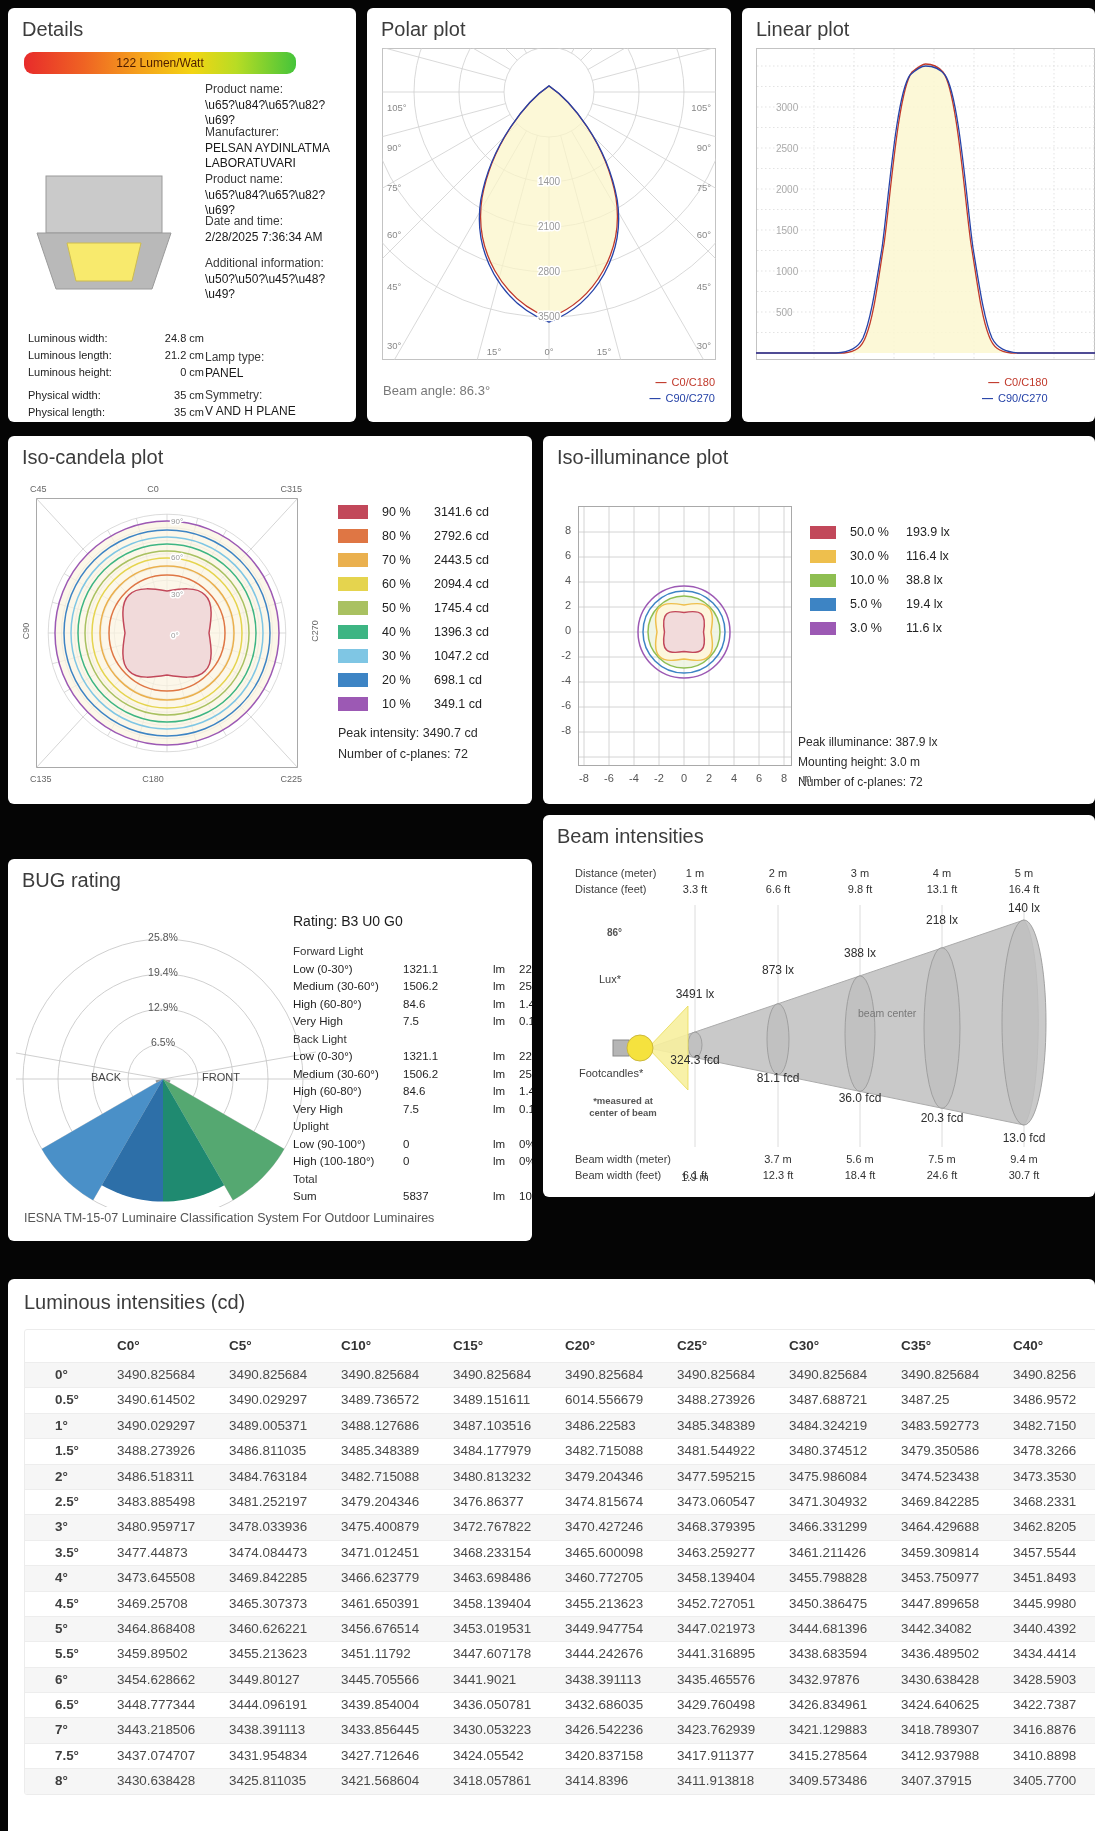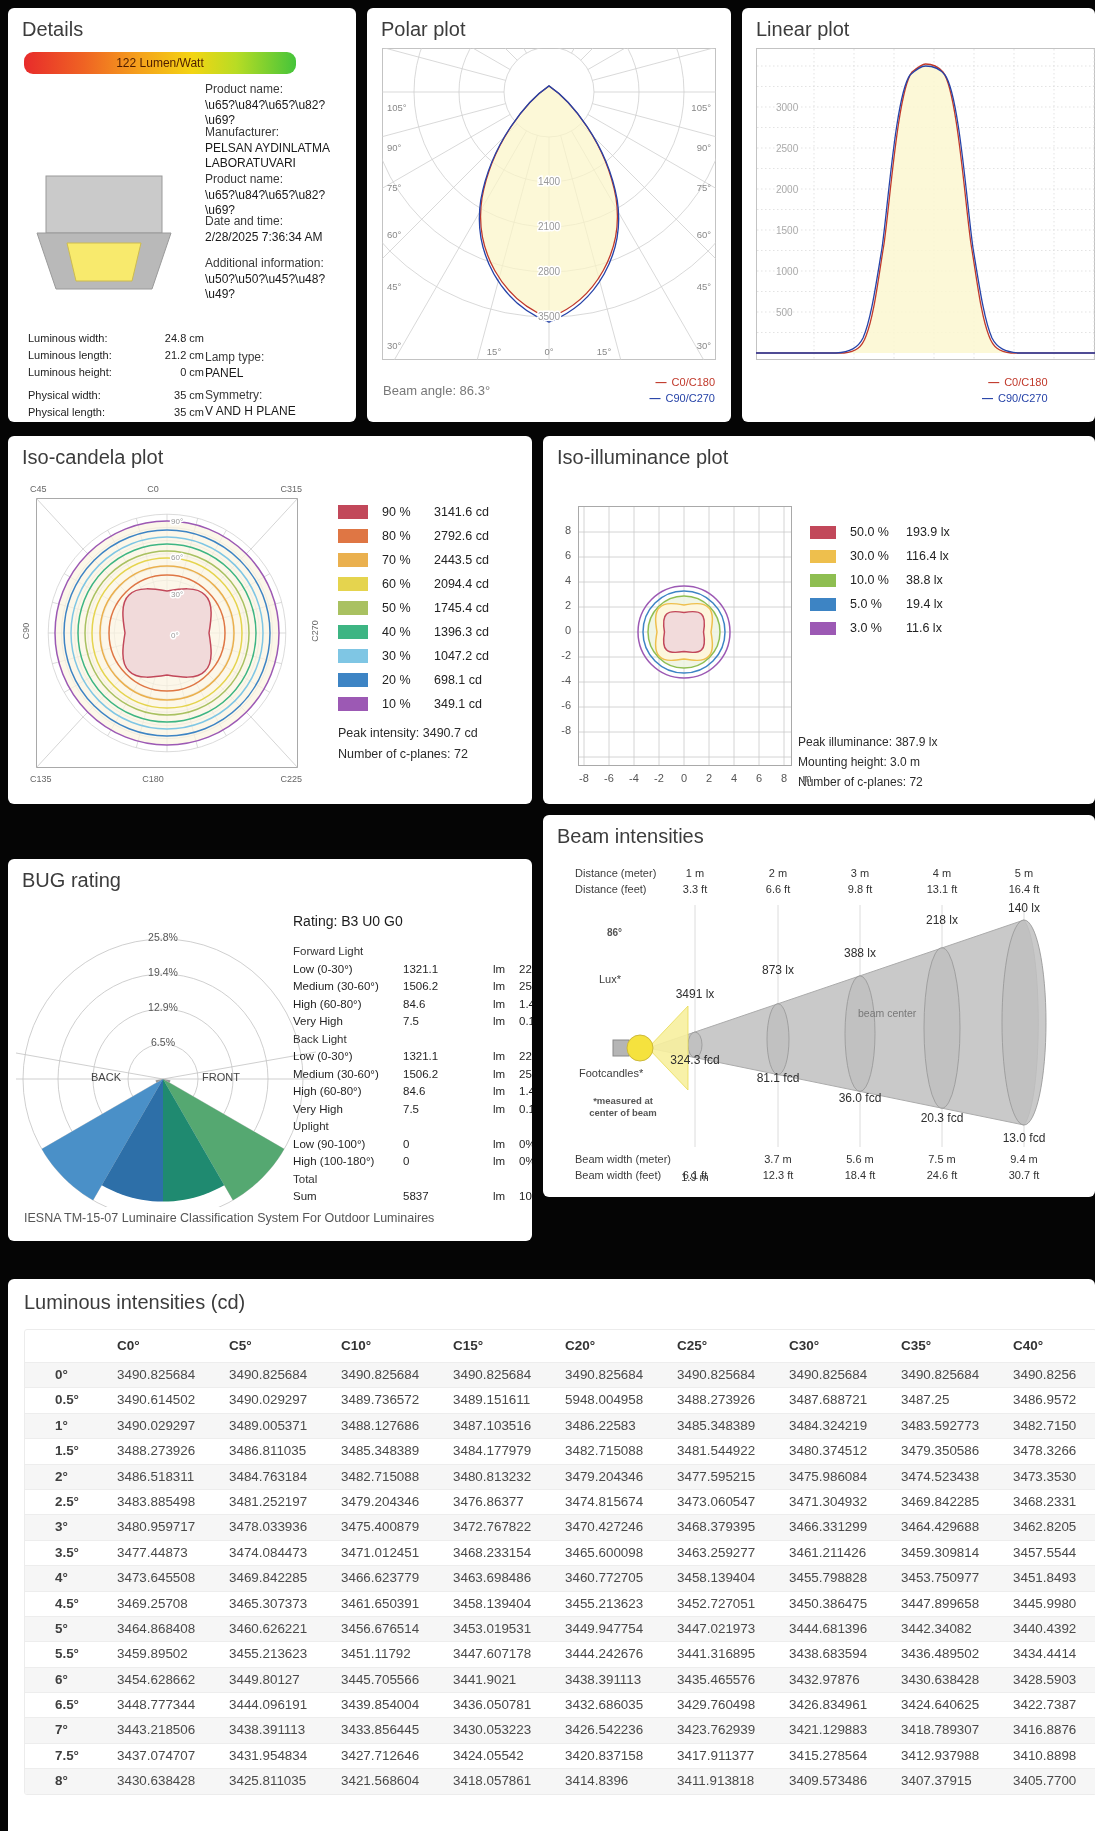--- a/index.html
+++ b/index.html
@@ -637,21 +637,21 @@
             <span class="tcell">3490.825684</span>
             <span class="tcell">3490.825684</span>
             <span class="tcell">3490.8256</span>
           </div>
           <div class="trow">
             <span class="tangle">0.5°</span>
             <span class="tcell">3490.614502</span>
             <span class="tcell">3490.029297</span>
             <span class="tcell">3489.736572</span>
             <span class="tcell">3489.151611</span>
-            <span class="tcell">5948.004958</span>
+            <span class="tcell">6014.556679</span>
             <span class="tcell">3488.273926</span>
             <span class="tcell">3487.688721</span>
             <span class="tcell">3487.25</span>
             <span class="tcell">3486.9572</span>
           </div>
           <div class="trow alt">
             <span class="tangle">1°</span>
             <span class="tcell">3490.029297</span>
             <span class="tcell">3489.005371</span>
             <span class="tcell">3488.127686</span>

